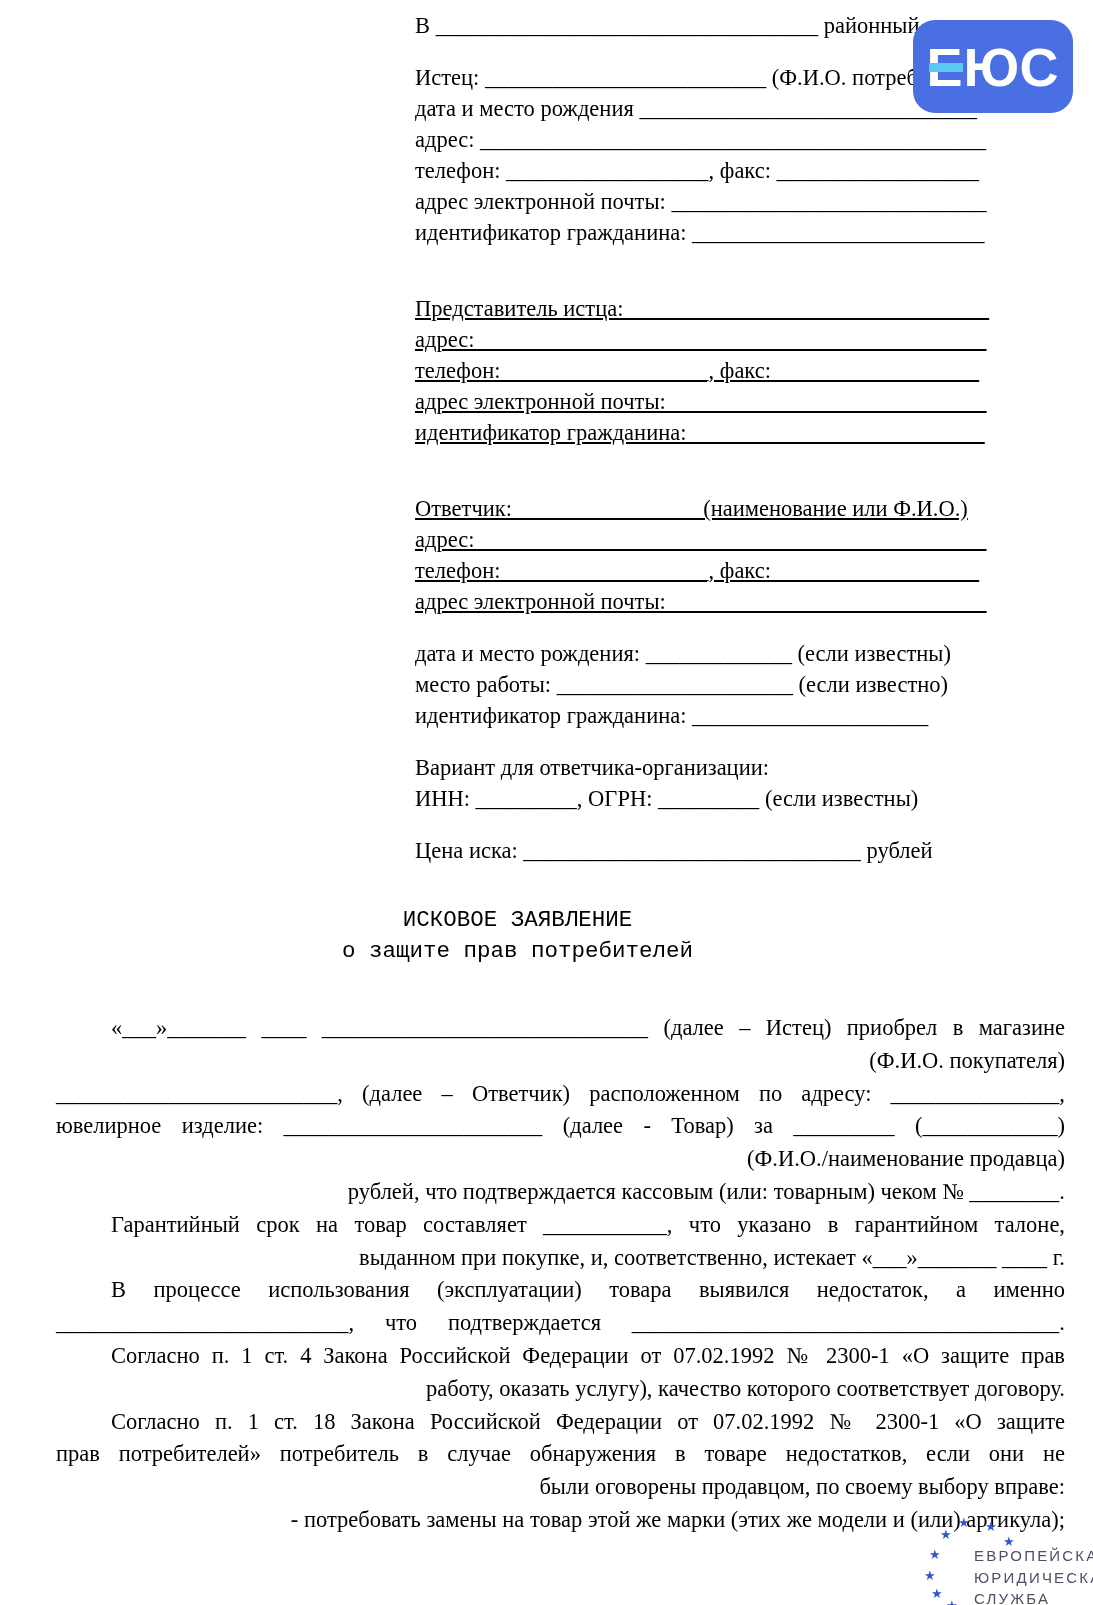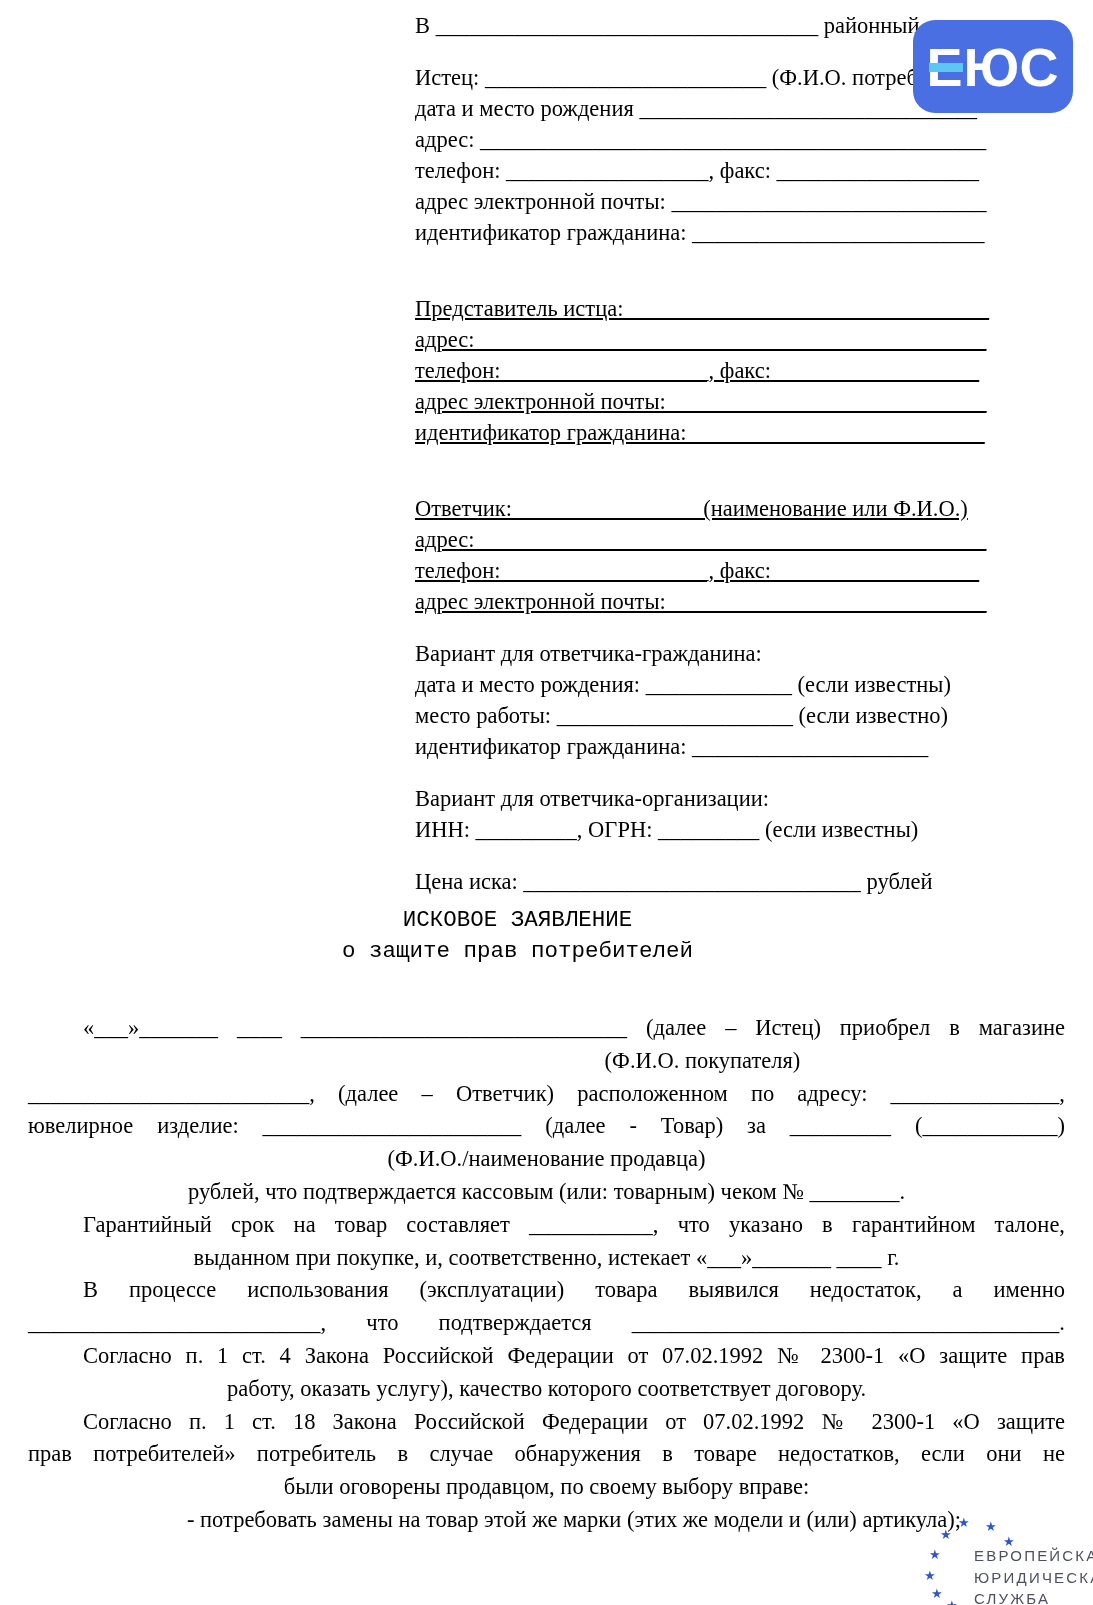--- a/index.html
+++ b/index.html
@@ -36,25 +36,26 @@
   }
   .doc-title-block div{line-height:31px;font-family:Liberation Mono, monospace;}
   
   .body-text{
     position:absolute;
     left:28px;top:1012px;
     width:1037px;
   }
   .b-line{
     line-height:32.8px;
-    text-align:center;
+    text-align:right;
   }
   .b-line.jl{
     text-align:justify;
     text-align-last:justify;
+    margin-left:28px;
   }
   .b-line.indent{padding-left:55px;}
   .b-line.fio-buyer{padding-left:312px;}
   
   .logo-top{
     position:absolute;
     left:913px;top:20px;
     width:160px;height:93px;
     background:#4a6fe3;
     border-radius:22px;
@@ -124,21 +125,20 @@
     </div>
 
     <div class="h-block-gap-lg">
       <div class="h-line">Ответчик: ________________ (наименование или Ф.И.О.)</div>
       <div class="h-line">адрес: _____________________________________________</div>
       <div class="h-line">телефон: __________________, факс: __________________</div>
       <div class="h-line">адрес электронной почты: ____________________________</div>
     </div>
 
     <div class="h-block-gap-sm">
-      <div class="h-line">Вариант для ответчика-гражданина:</div>
       <div class="h-line">дата и место рождения: _____________ (если известны)</div>
       <div class="h-line">место работы: _____________________ (если известно)</div>
       <div class="h-line">идентификатор гражданина: _____________________</div>
     </div>
 
     <div class="h-block-gap-sm">
       <div class="h-line">Вариант для ответчика-организации:</div>
       <div class="h-line">ИНН: _________, ОГРН: _________ (если известны)</div>
     </div>
 

